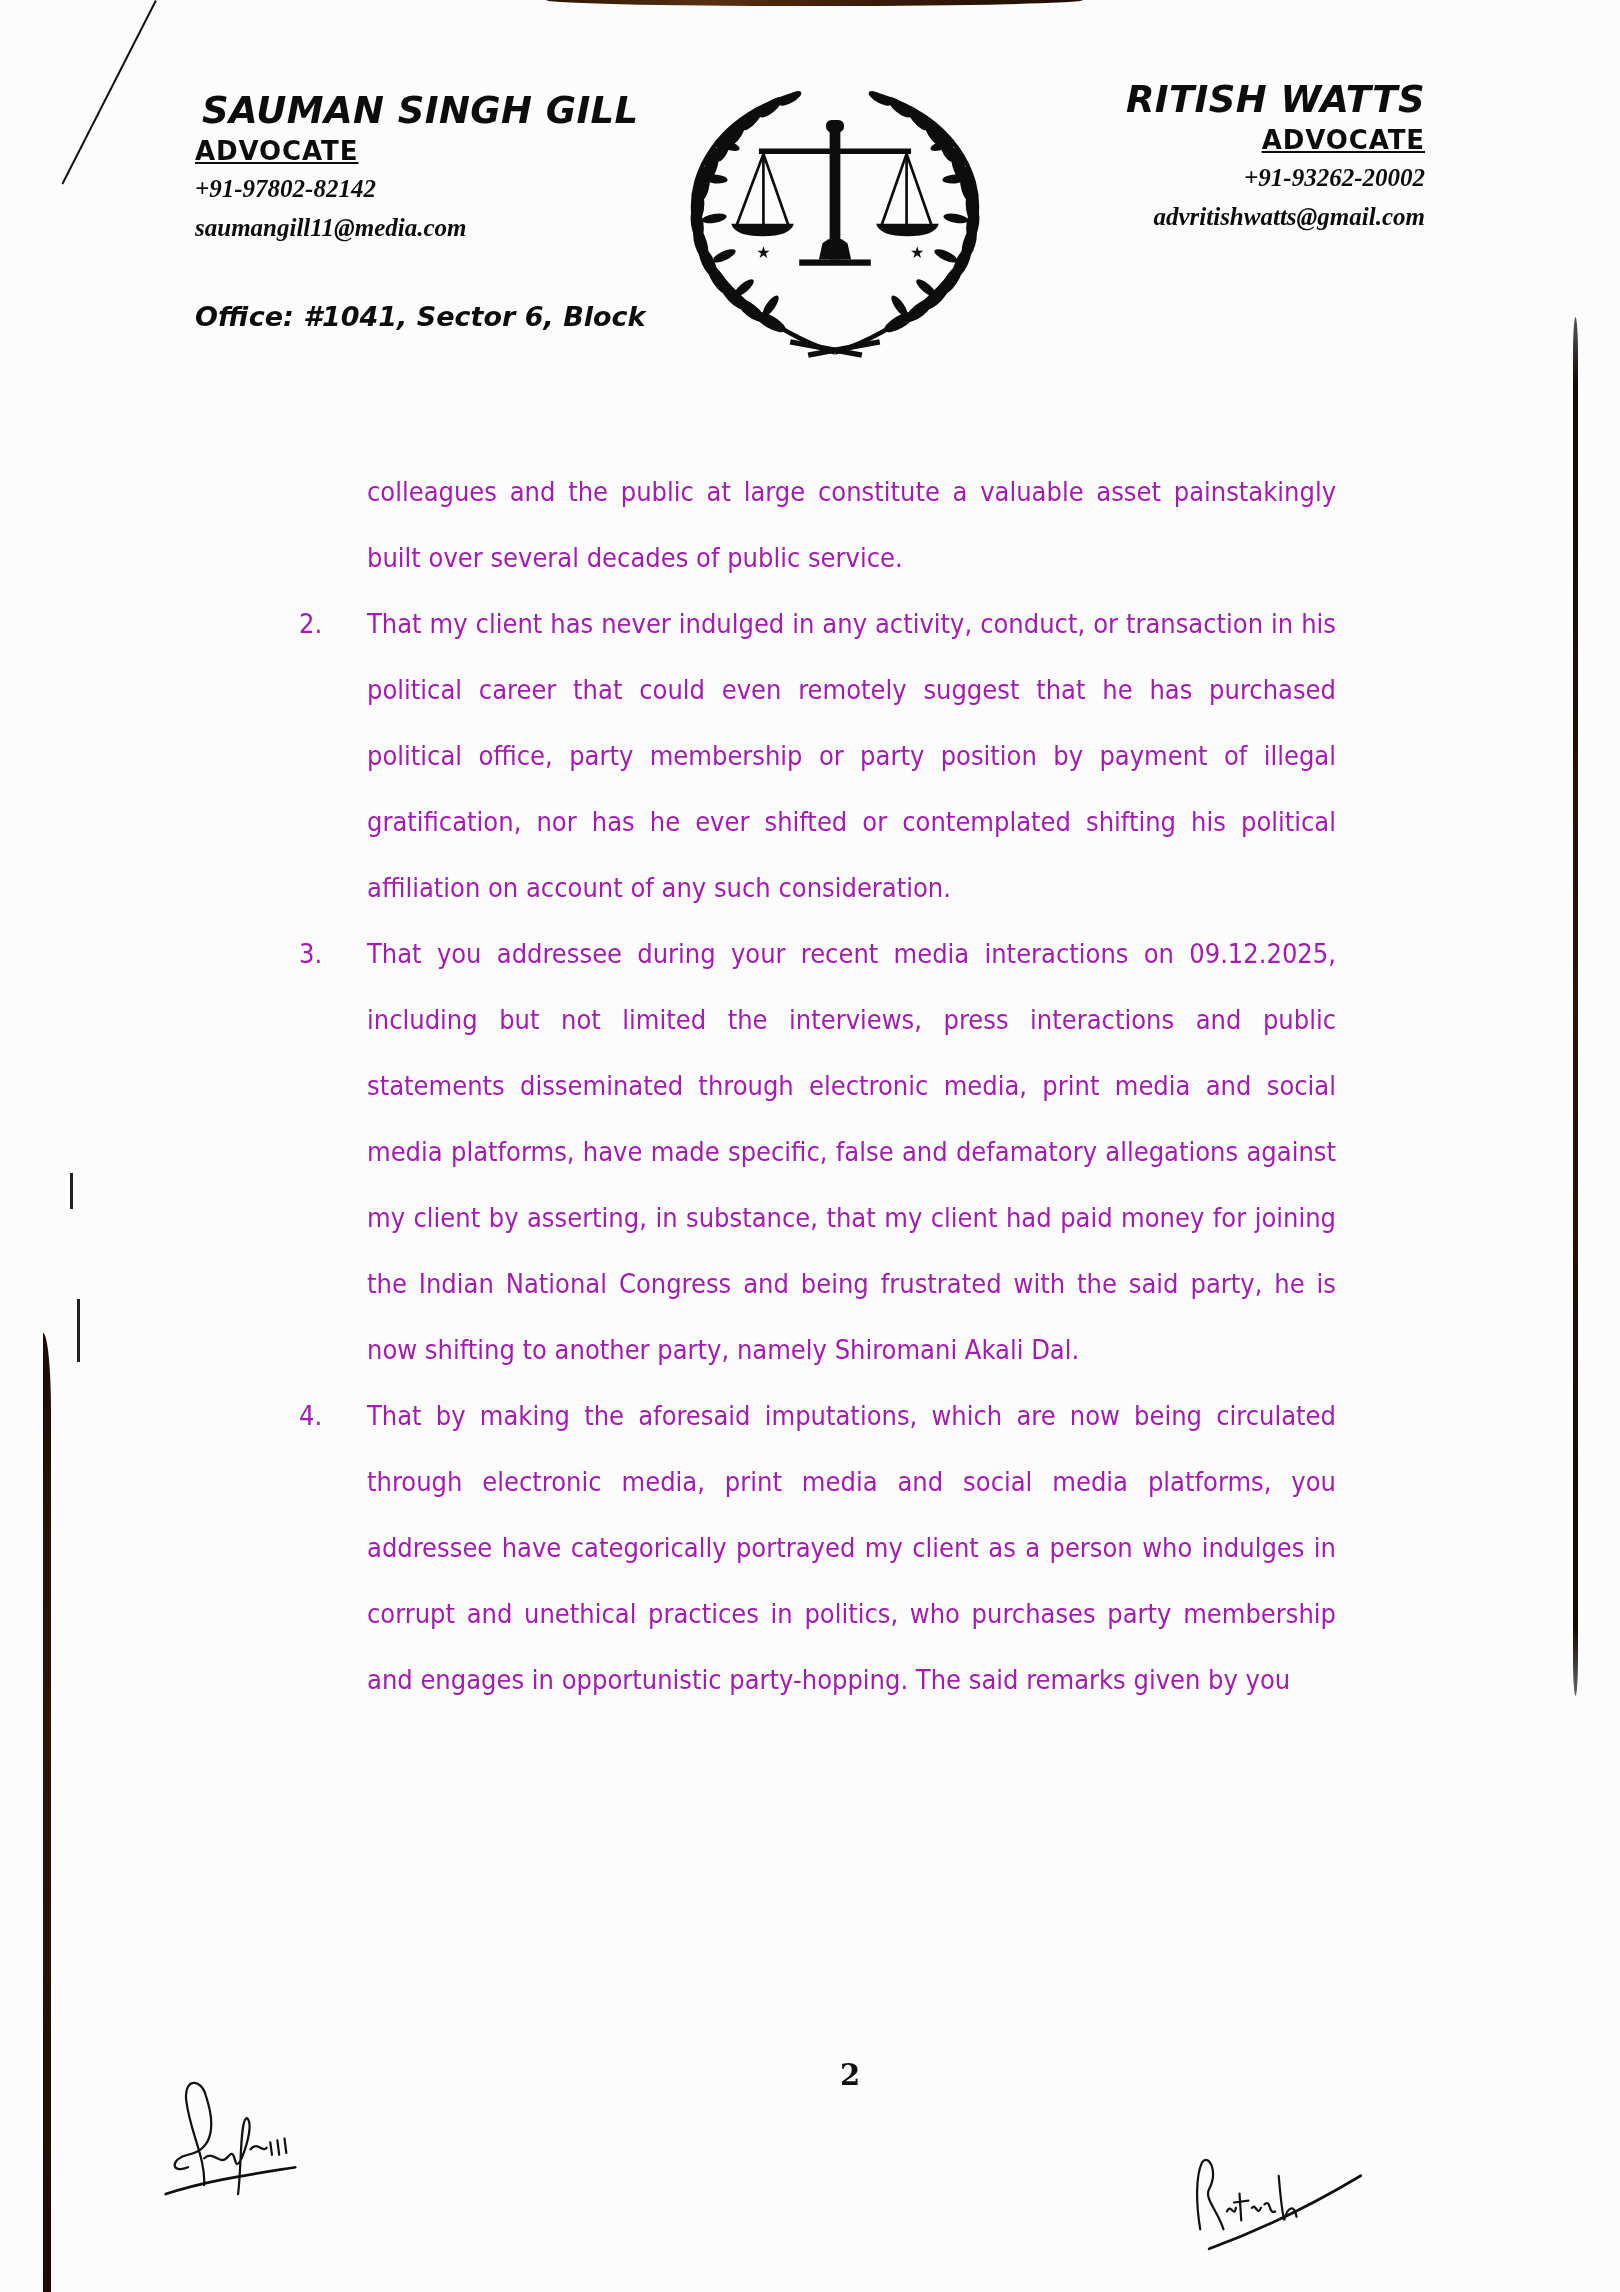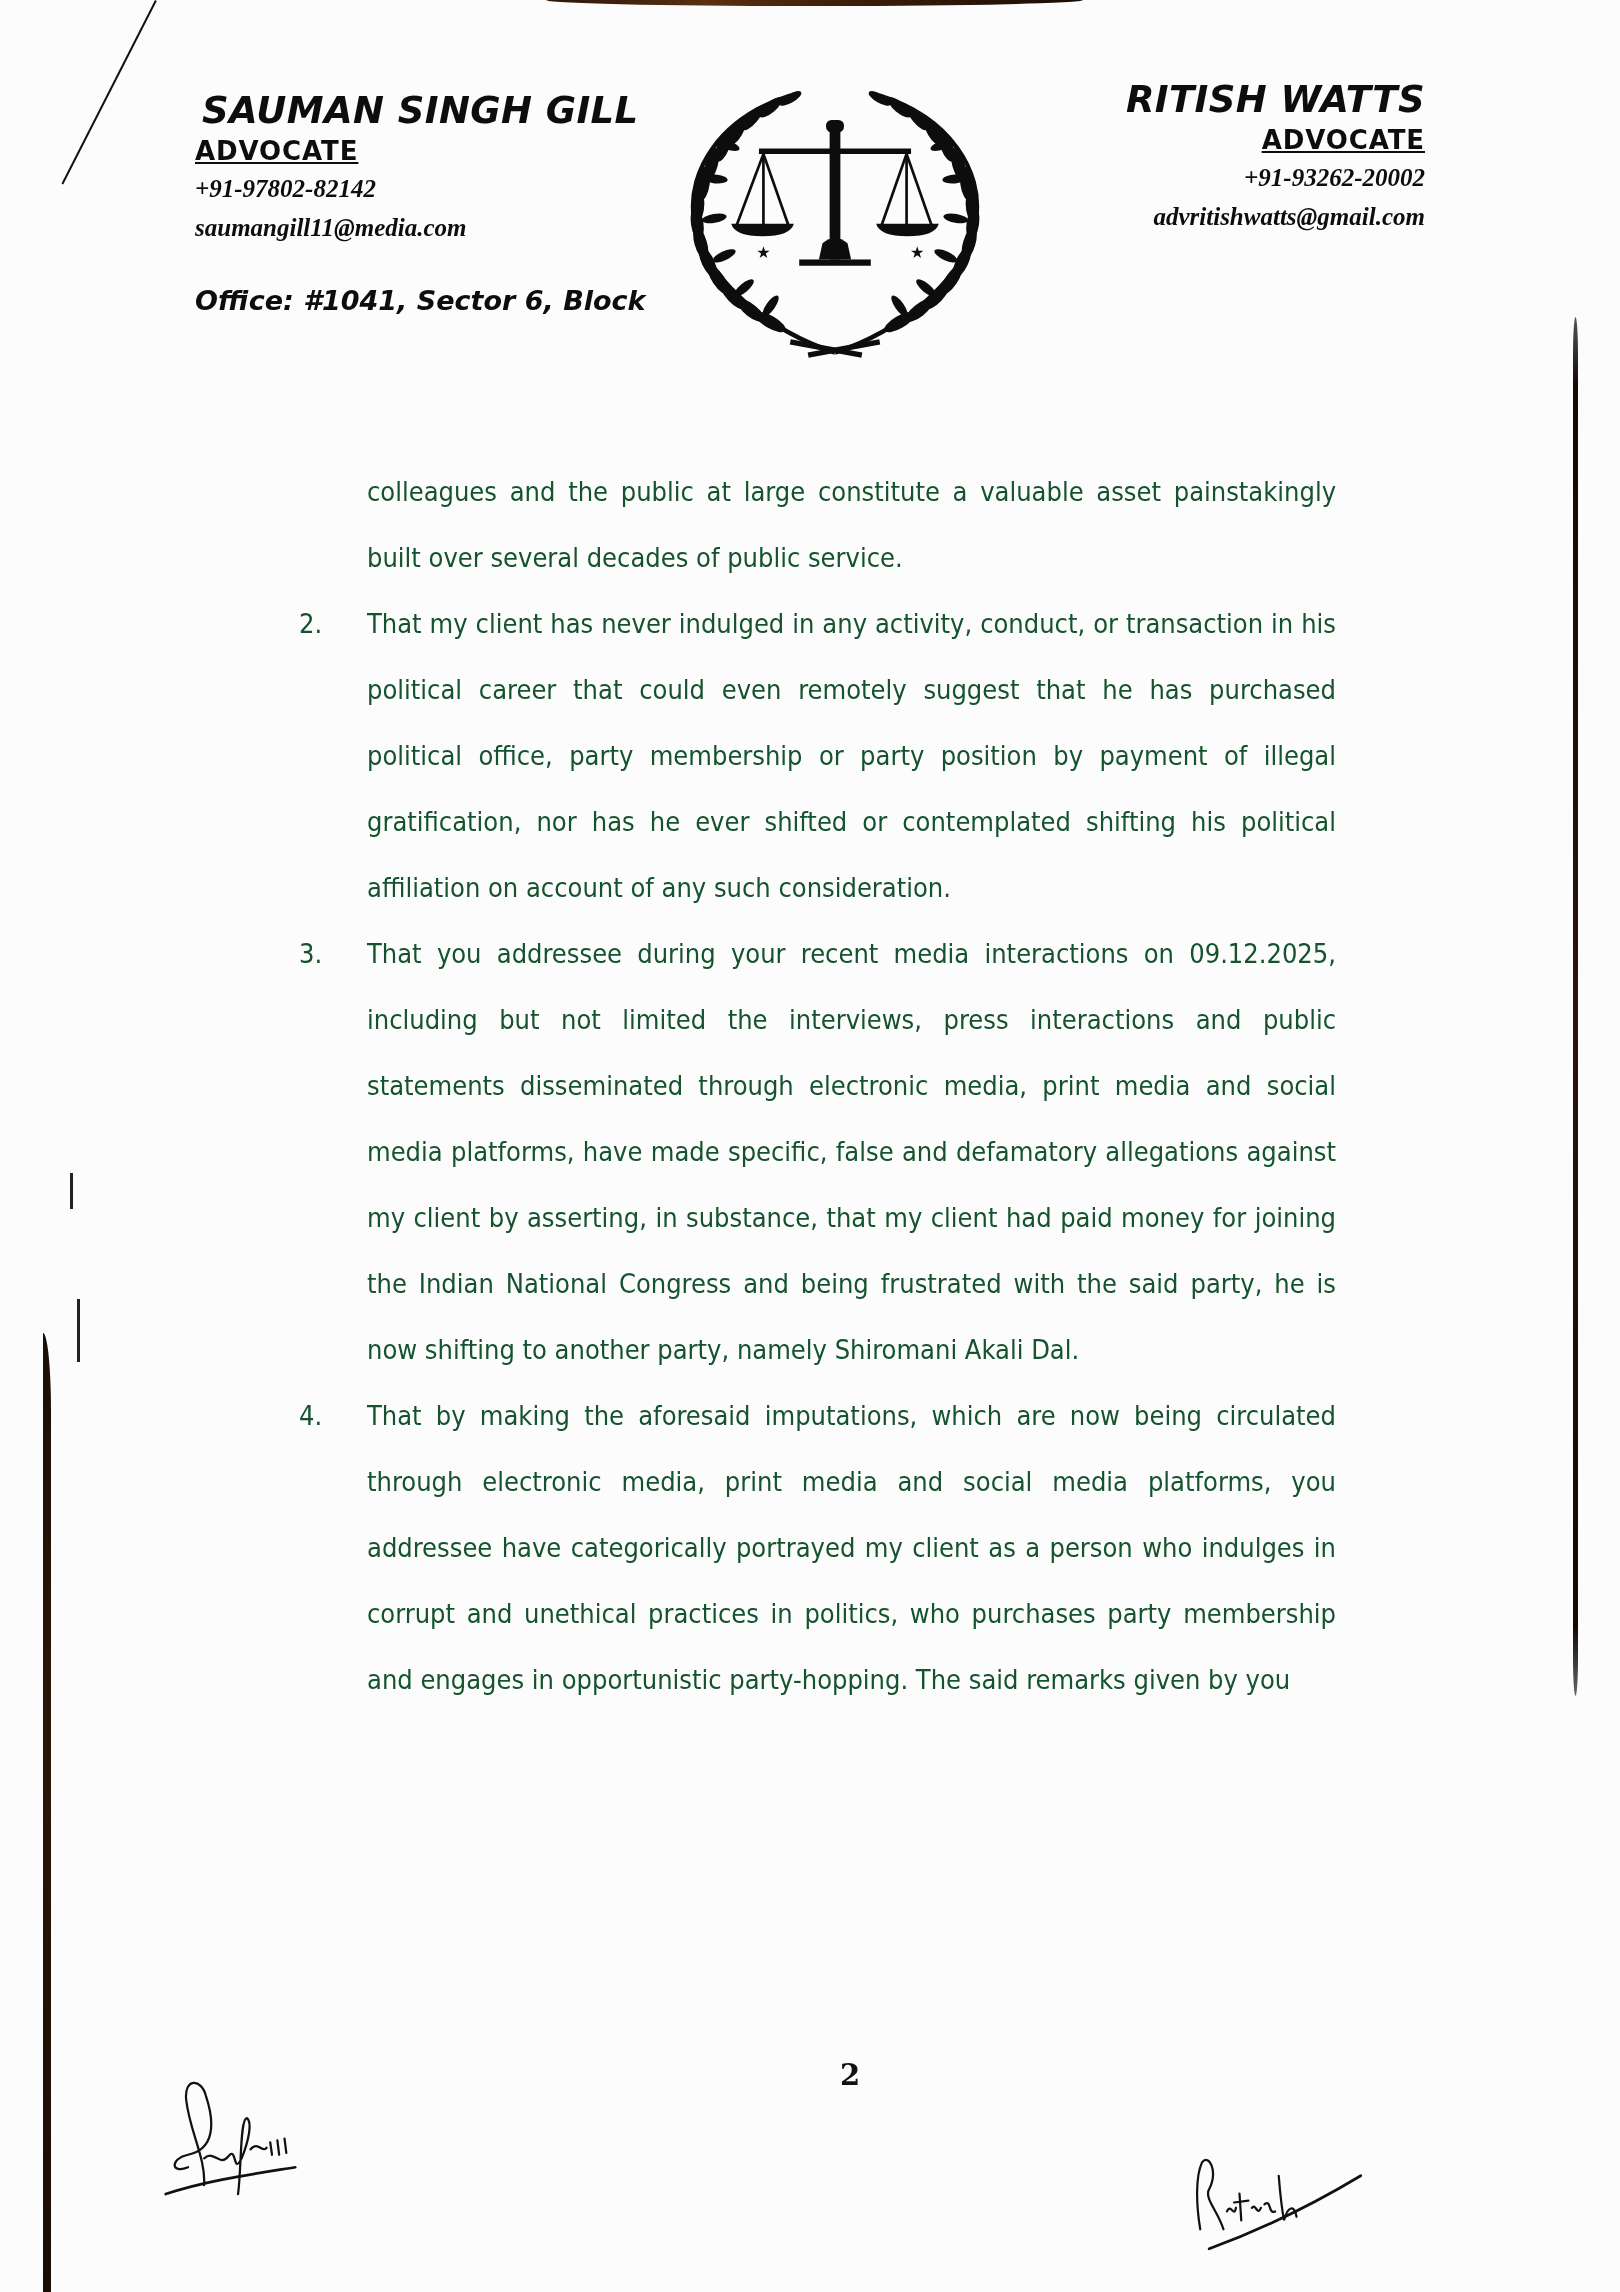--- a/index.html
+++ b/index.html
@@ -36,29 +36,29 @@
     .lh-right { position: absolute; right: 195px; top: 77px; text-align: right; }
     .lh-name {
       font-family: "DejaVu Sans", sans-serif; font-weight: 900; font-style: oblique;
       font-size: 37px; letter-spacing: 0.4px; line-height: 45px; color: #0d0d0d; text-align: center;
     }
     .lh-title { font-weight: bold; font-size: 26px; line-height: 36px; letter-spacing: 0.9px; color: #0d0d0d; text-decoration: underline; }
     .lh-phone, .lh-email {
       font-weight: bold; font-style: oblique; font-size: 25px; line-height: 39px; color: #0d0d0d; font-family: Liberation Serif, serif;
     }
     .lh-office {
-      margin-top: 36px; font-weight: bold; font-style: oblique; font-size: 27px; line-height: 36px; color: #0d0d0d;
+      margin-top: 52px; font-weight: bold; font-style: oblique; font-size: 27px; line-height: 36px; color: #0d0d0d;
     }
     .emblem { position: absolute; left: 665px; top: 82px; width: 340px; height: 278px; }
 
     
     .content {
       position: absolute; left: 367px; top: 459px; width: 969px;
       font-family: "DejaVu Sans Condensed", "DejaVu Sans", sans-serif;
-      font-size: 27px; line-height: 66px; color: #14532d;
+      font-size: 27px; line-height: 66px; color: #a21caf;
     }
     .para { position: relative; text-align: justify; }
     .para .num { position: absolute; left: -68px; top: 0; }
     .para .txt { display: block; }
     .cont { margin-bottom: 0; }
 
     .page-number {
       position: absolute; left: 840px; top: 2058px;
       font-family: "DejaVu Serif", serif; font-weight: bold; font-size: 29px; color: #111;
     }

